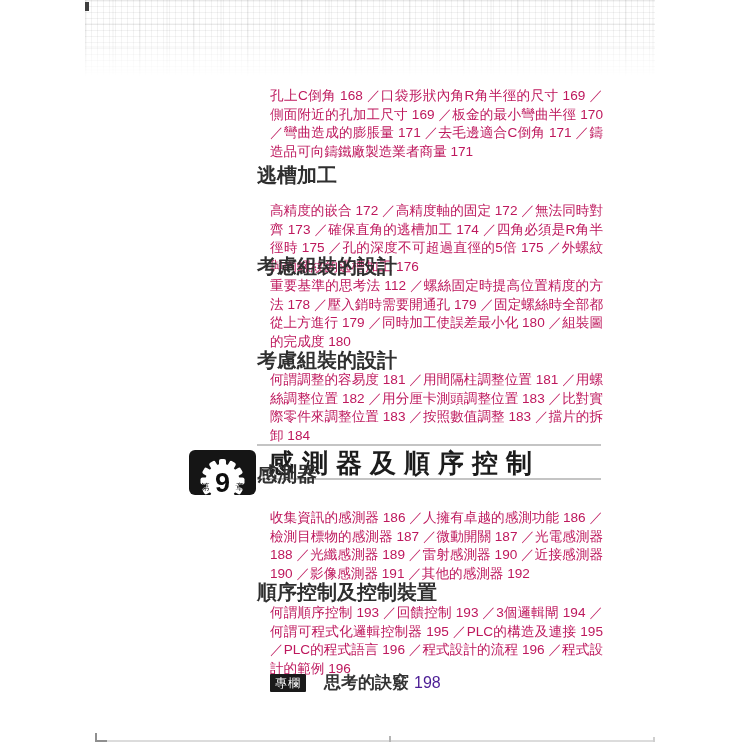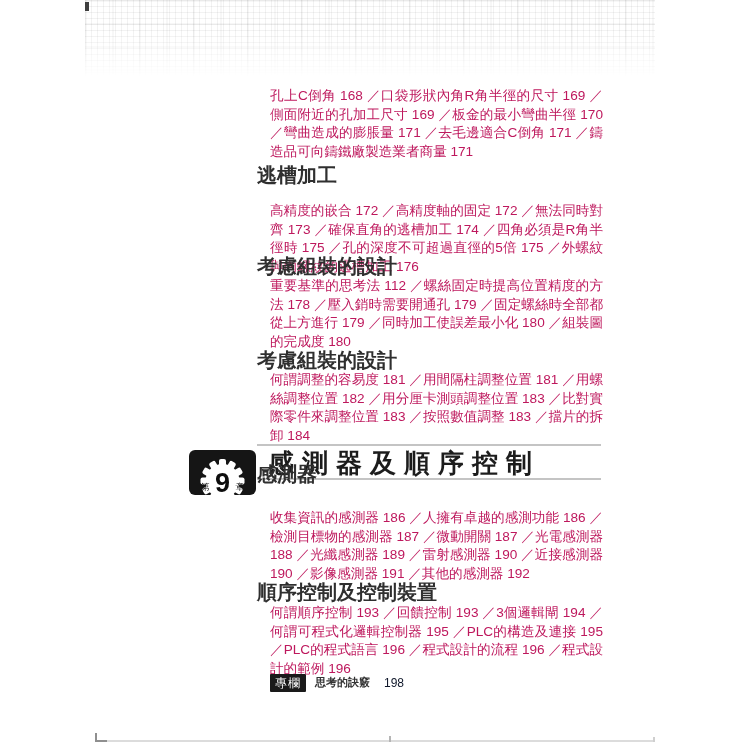--- a/index.html
+++ b/index.html
@@ -43,22 +43,22 @@
   .ch-badge svg{position:absolute;left:0;top:0;}
 
   .column-row{
     position:absolute;left:270px;top:675px;width:333px;height:15px;
     display:flex;align-items:center;
   }
   .column-badge{
     background:#1a1a1a;color:#ffffff;font-size:12px;letter-spacing:1px;
     padding:4px 5px;border-radius:1px;line-height:10px;flex:0 0 auto;
   }
-  .column-title{font-size:11px;font-weight:bold;color:#333333;margin-left:9px;}
-  .column-page{font-size:12px;color:#0f172a;margin-left:14px;}
+  .column-title{font-size:17px;font-weight:bold;color:#333333;margin-left:18px;}
+  .column-page{font-size:16px;color:#4c1d95;margin-left:5px;}
 
   .page-bottom-line{position:absolute;left:95px;top:740px;width:560px;height:2px;background:#dcdcdc;}
   .corner-v{position:absolute;left:95px;top:733px;width:2px;height:9px;background:#8f8f8f;}
   .corner-h{position:absolute;left:95px;top:740px;width:12px;height:2px;background:#8f8f8f;}
   .mid-tick{position:absolute;left:389px;top:736px;width:2px;height:6px;background:#b5b5b5;}
   .right-tick{position:absolute;left:653px;top:737px;width:2px;height:5px;background:#cfcfcf;}
 </style>
 </head>
 <body>
 

